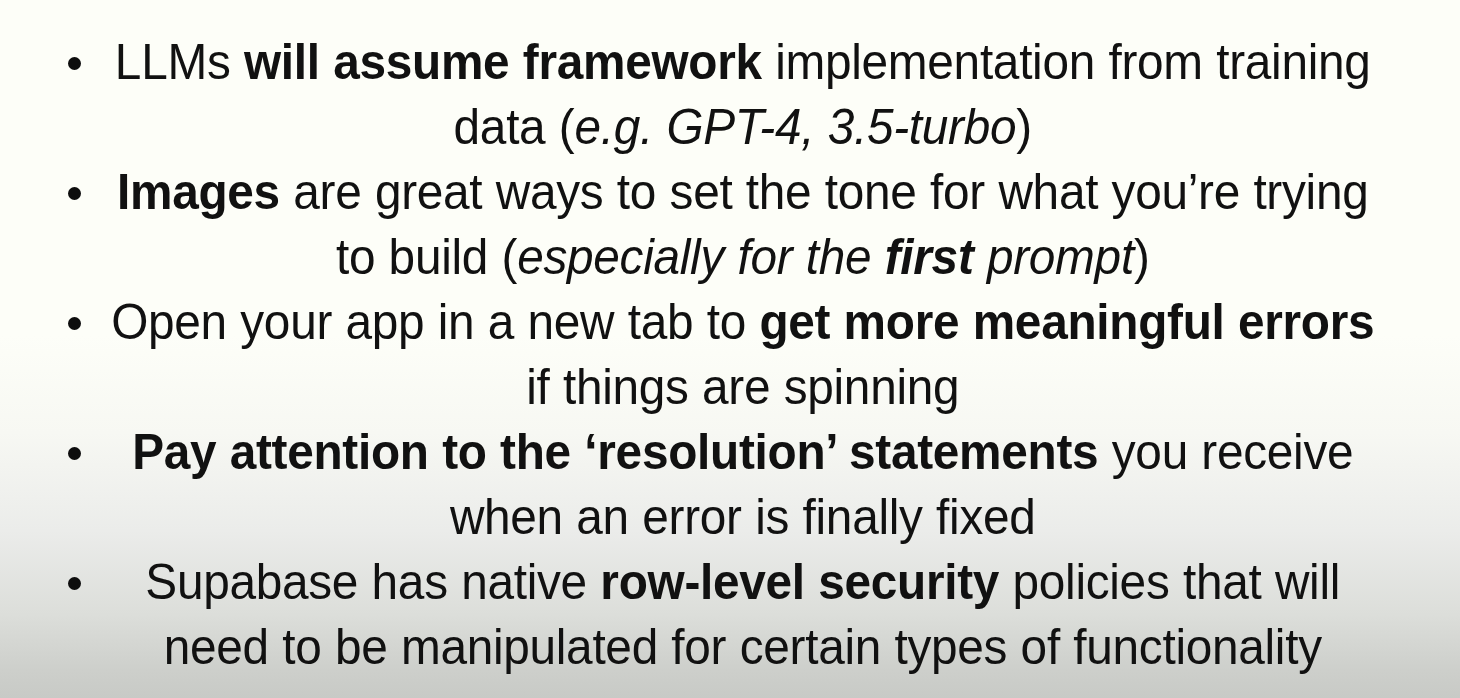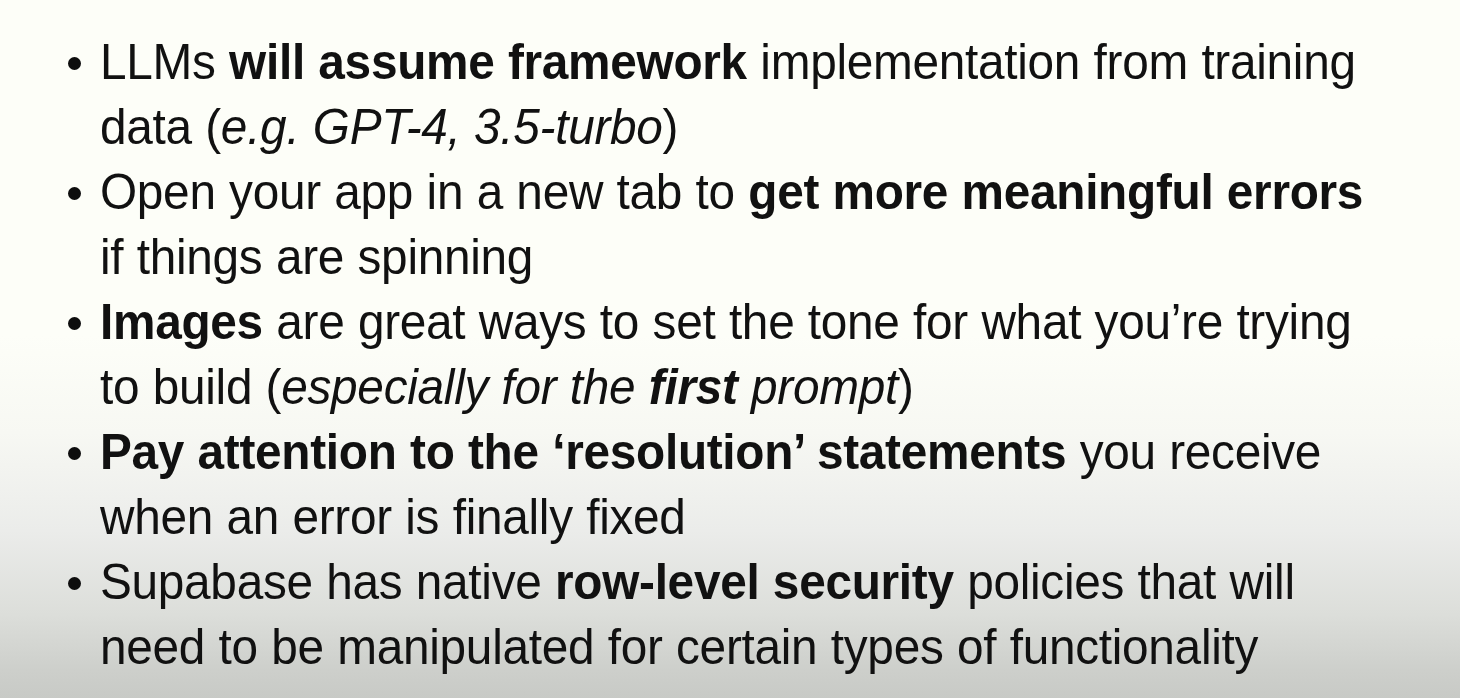--- a/index.html
+++ b/index.html
@@ -33,20 +33,21 @@
   }
 
   #bullet-list {
     position: absolute;
     left: 0;
     top: 30px;
     width: 1460px;
     margin: 0;
     padding: 0;
     list-style: none;
+    text-align: center;
   }
 
   .bullet-item {
     position: relative;
     display: block;
     margin: 0 0 0 0;
     padding: 0 14px 0 100px;
     min-height: 130px;
     box-sizing: border-box;
   }
@@ -94,25 +95,25 @@
 <body>
 
 <div id="slide" style="background: linear-gradient(rgb(253, 254, 248) 0%, rgb(253, 254, 248) 48%, rgb(247, 248, 243) 62%, rgb(235, 236, 234) 76%, rgb(220, 222, 218) 88%, rgb(205, 207, 203) 96%, rgb(200, 202, 198) 100%);">
   <ul id="bullet-list">
       <li class="bullet-item">
         <span class="bullet-marker" style="background: rgb(13, 13, 13);"></span>
         <span class="bullet-text" style="color: rgb(17, 17, 17);"><span>LLMs </span><b>will assume framework</b><span> implementation from training data (</span><i>e.g. GPT-4, 3.5-turbo</i><span>)</span></span>
       </li>
       <li class="bullet-item">
         <span class="bullet-marker" style="background: rgb(13, 13, 13);"></span>
-        <span class="bullet-text" style="color: rgb(17, 17, 17);"><span>Open your app in a new tab to </span><b>get more meaningful errors</b><span> if things are spinning</span></span>
+        <span class="bullet-text" style="color: rgb(17, 17, 17);"><b>Images</b><span> are great ways to set the tone for what you’re trying to build (</span><i>especially for the </i><span class="bi">first</span><i> prompt</i><span>)</span></span>
       </li>
       <li class="bullet-item">
         <span class="bullet-marker" style="background: rgb(13, 13, 13);"></span>
-        <span class="bullet-text" style="color: rgb(17, 17, 17);"><b>Images</b><span> are great ways to set the tone for what you’re trying to build (</span><i>especially for the </i><span class="bi">first</span><i> prompt</i><span>)</span></span>
+        <span class="bullet-text" style="color: rgb(17, 17, 17);"><span>Open your app in a new tab to </span><b>get more meaningful errors</b><span> if things are spinning</span></span>
       </li>
       <li class="bullet-item">
         <span class="bullet-marker" style="background: rgb(13, 13, 13);"></span>
         <span class="bullet-text" style="color: rgb(17, 17, 17);"><b>Pay attention to the ‘resolution’ statements</b><span> you receive when an error is finally fixed</span></span>
       </li>
       <li class="bullet-item">
         <span class="bullet-marker" style="background: rgb(13, 13, 13);"></span>
         <span class="bullet-text" style="color: rgb(17, 17, 17);"><span>Supabase has native </span><b>row-level security</b><span> policies that will need to be manipulated for certain types of functionality</span></span>
       </li>
     </ul>

